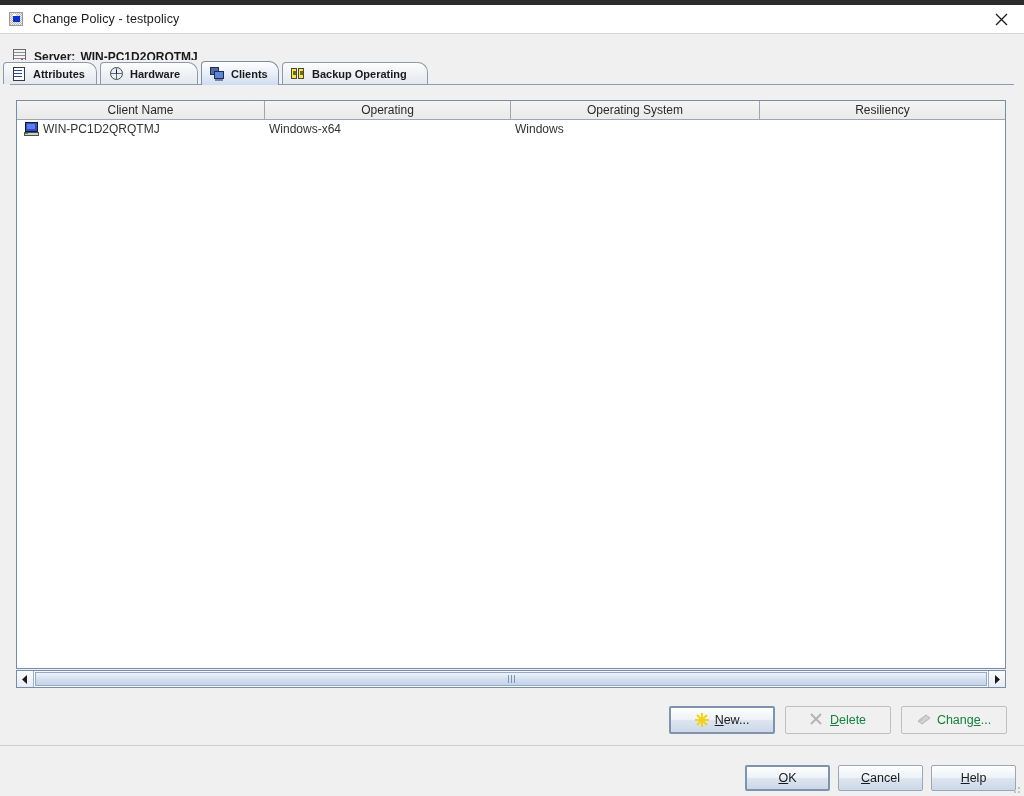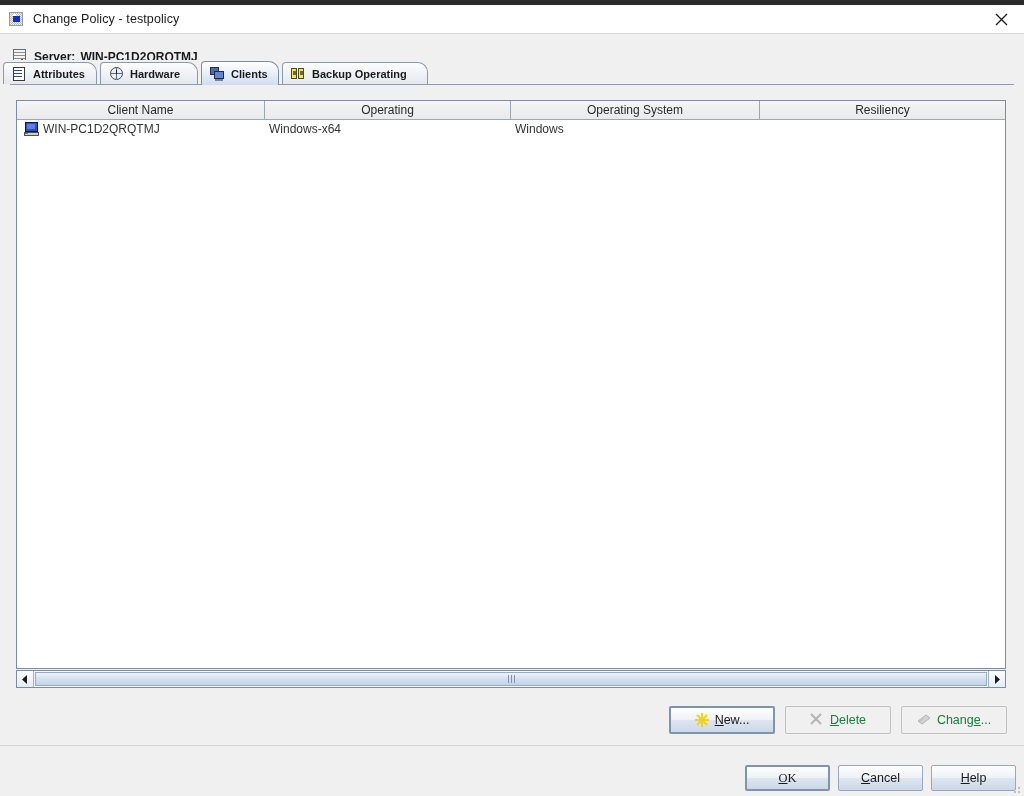--- a/index.html
+++ b/index.html
@@ -499,21 +499,21 @@
     border: 1px solid #9aa7b7;
     border-radius: 2px;
     background: linear-gradient(to bottom, #fdfefe 0%, #eef2f7 48%, #dde5ef 52%, #ccd8e8 100%);
     cursor: default;
     color: #1a1a1a;
     white-space: nowrap;
   }
   .bbtn.default {
     border: 2px solid #7f93ad;
   }
-  .bbtn-ok     { left: 745px; width: 85px; font-family: Liberation Serif, serif; }
+  .bbtn-ok     { left: 745px; width: 85px; }
   .bbtn-cancel { left: 838px; width: 85px; }
   .bbtn-help   { left: 931px; width: 85px; }
 
   .resize-grip {
     position: absolute;
     right: 2px; bottom: 1px;
     width: 12px; height: 12px;
   }
   .resize-grip i {
     position: absolute;

